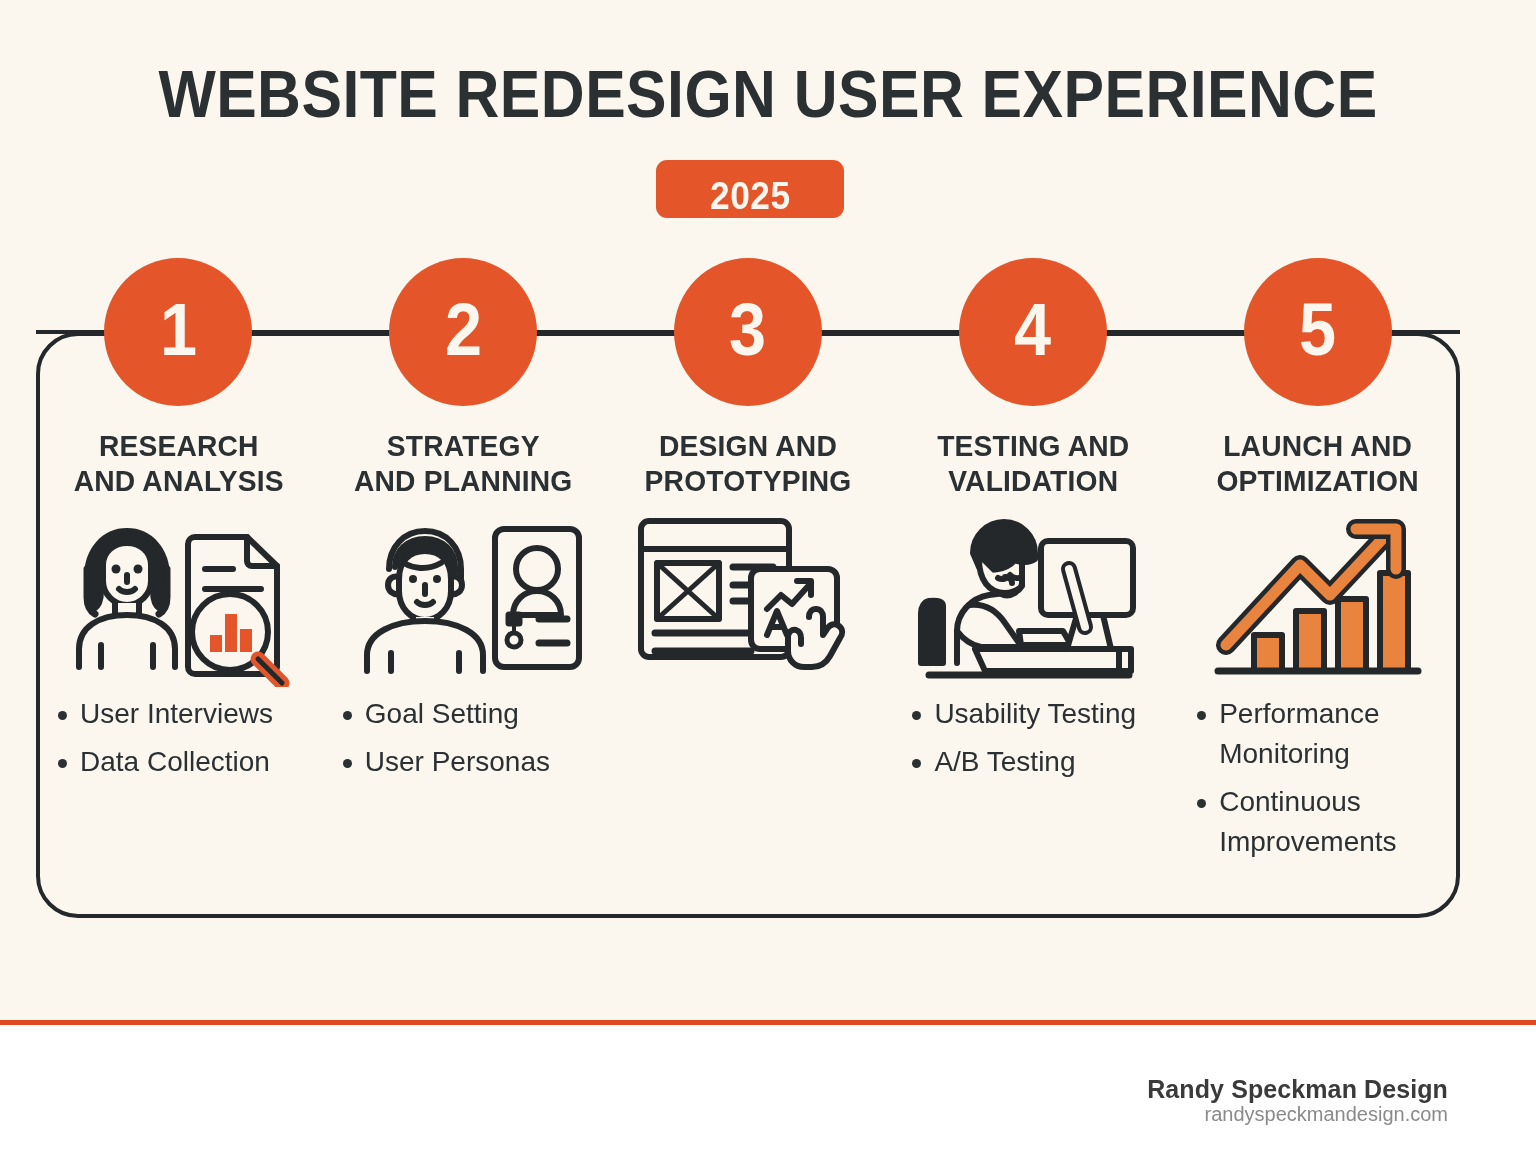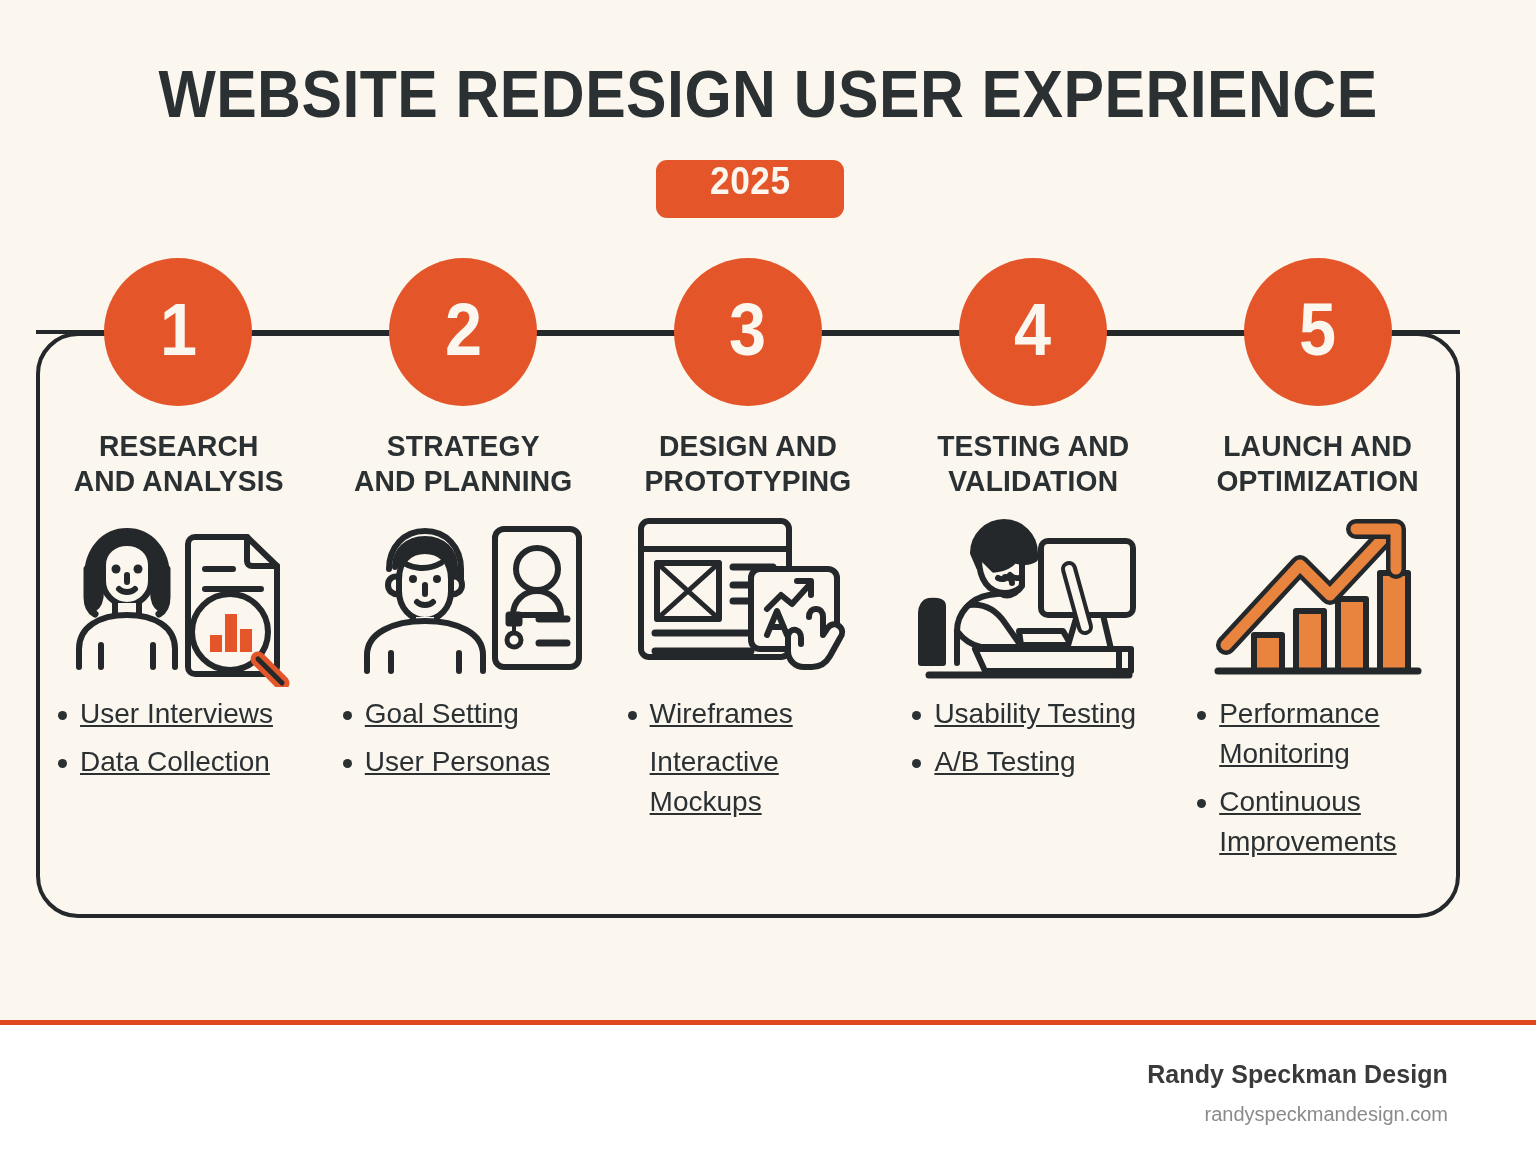--- a/index.html
+++ b/index.html
@@ -44,21 +44,21 @@
   }
 
   
   .year-badge {
     position: absolute;
     left: 656px; top: 160px;
     width: 188px; height: 58px;
     background: #E4562A;
     border-radius: 11px;
     display: flex;
-    align-items: flex-start;
+    align-items: flex-end;
     justify-content: center;
   }
   .year-badge span {
     font-size: 38px;
     font-weight: 700;
     color: #FBF6EE;
     letter-spacing: 0.5px;
     transform: scaleX(0.93);
   }
 
@@ -141,21 +141,20 @@
     padding-left: 18px;
     padding-right: 6px;
   }
   .bullet {
     position: relative;
     font-size: 28px;
     line-height: 40px;
     color: #2B3033;
     padding-left: 26px;
     margin-bottom: 8px;
-    text-decoration: underline;
   }
   .bullet.dot::before {
     content: "";
     position: absolute;
     left: 4px; top: 17px;
     width: 9px; height: 9px;
     border-radius: 50%;
     background: #2B3033;
   }
 
@@ -167,21 +166,21 @@
     background: #E0491F;
   }
   .footer {
     position: absolute;
     left: 0; top: 1025px;
     width: 1536px; height: 129px;
     background: #ffffff;
   }
   .footer-name {
     position: absolute;
-    right: 88px; top: 35px;
+    right: 88px; top: 50px;
     font-size: 25px;
     font-weight: 700;
     color: #3A3A3A;
     letter-spacing: 0.1px;
   }
   .footer-url {
     position: absolute;
     right: 88px; top: 78px;
     font-size: 20px;
     color: #8A8A8A;
@@ -310,24 +309,20 @@
           <rect x="128" y="62" width="86" height="80" rx="9" fill="#FBF6EE"></rect>
 
           <path d="M144 102l14-14 11 9 19-21" stroke-width="6"></path>
           <path d="M174 74h14v14" stroke-width="6"></path>
 
           <path d="M144 128l10-24 10 24M147.5 120h13" stroke-width="6"></path>
 
           <path d="M186 110c0-5 3-8 7-8s7 3 7 8v18l4-6c3-5 8-6 12-3 4 3 4 8 1 12l-10 18c-4 7-10 11-18 11h-8c-9 0-16-7-16-16v-14c0-5 4-8 8-7 3 1 5 4 5 8v6" fill="#FBF6EE" stroke-width="6"></path>
         </svg>
       </div>
-      <div class="bullets">
-        <div class="bullet dot">Wireframes</div>
-        <div class="bullet">Interactive Mockups</div>
-      </div>
     </div>
 
     <div class="step">
       <div class="circle">
         <span>4</span>
       </div>
       <div class="step-title">TESTING AND
 VALIDATION</div>
       <div class="icon-box">
         <svg width="240" height="180" viewBox="0 0 240 180" fill="none" stroke="#24282B" stroke-width="6" stroke-linecap="round" stroke-linejoin="round">

